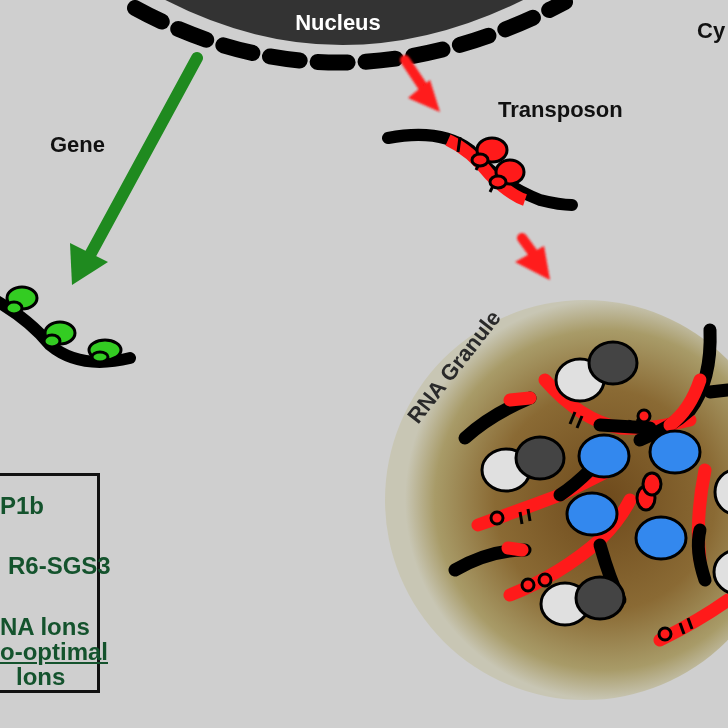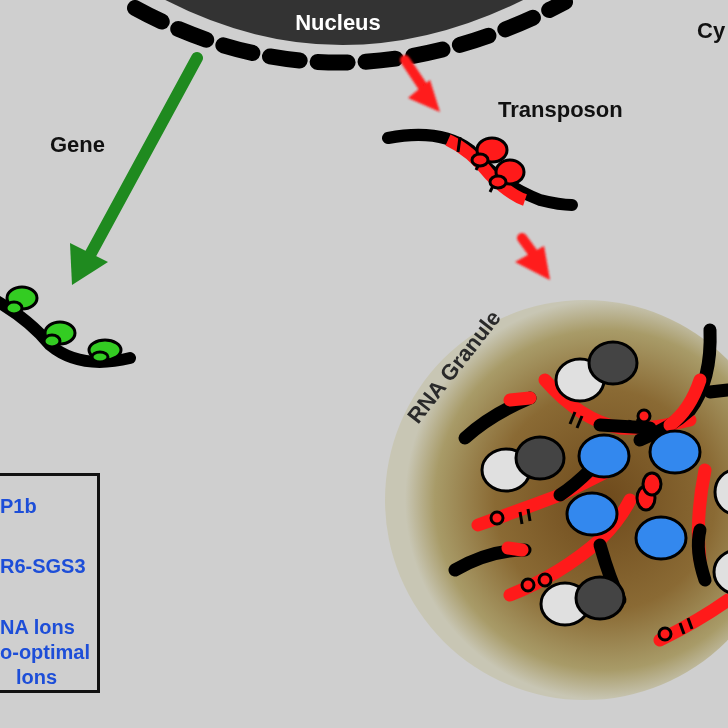--- a/index.html
+++ b/index.html
@@ -1,20 +1,20 @@
 <!DOCTYPE html>
 <html><head>
 <meta charset="utf-8">
 <style>
   html, body { margin: 0; padding: 0; }
   body { width: 728px; height: 728px; background: #cfcfcf; overflow: hidden; position: relative; font-family: "Liberation Sans", sans-serif; }
   svg.canvas { position: absolute; left: 0; top: 0; width: 728px; height: 728px; }
   .lbl { font-family: "Liberation Sans", sans-serif; font-weight: bold; }
   .legend-box { position: absolute; left: -4px; top: 473px; width: 104px; height: 220px; border: 3px solid #111; box-sizing: border-box; }
-  .legend-text { position: absolute; font-family: "Liberation Sans", sans-serif; font-weight: bold; font-size: 20px; color: #1d4ed8; line-height: 22px; white-space: nowrap; }
+  .legend-text { position: absolute; font-family: "Liberation Sans", sans-serif; font-weight: bold; font-size: 24px; color: #14532d; line-height: 22px; white-space: nowrap; }
 </style>
 </head>
 <body>
 
 <svg class="canvas" viewBox="0 0 728 728">
   <defs>
     <radialGradient id="granGrad" cx="0.55" cy="0.5" r="0.5">
       <stop offset="0%" stop-color="#6e4a1c"></stop>
       <stop offset="55%" stop-color="#8a6a34"></stop>
       <stop offset="85%" stop-color="#a89b68"></stop>
@@ -135,16 +135,16 @@
       <ellipse cx="565" cy="604" rx="24" ry="21" fill="#e0e0e0"></ellipse>
       <ellipse cx="600" cy="598" rx="24" ry="21" fill="#444"></ellipse>
       <ellipse cx="735" cy="492" rx="20" ry="22" fill="#e0e0e0"></ellipse>
       <ellipse cx="738" cy="572" rx="24" ry="22" fill="#e0e0e0"></ellipse>
     </g>
   </g>
 </svg>
 
 <div class="legend-box"></div>
 <div class="legend-text" style="left:0px; top:495px;">P1b</div>
-<div class="legend-text" style="left:0px; top:555px;">R6-SGS3</div>
+<div class="legend-text" style="left:0px; top:555px;padding-left:8px;">R6-SGS3</div>
 <div class="legend-text" style="left:0px; top:616px;">NA lons</div>
-<div class="legend-text" style="left:0px; top:641px;">o-optimal</div>
+<div class="legend-text" style="left:0px; top:641px;text-decoration:underline;">o-optimal</div>
 <div class="legend-text" style="left:0px; top:666px;margin-left:16px;">lons</div>
 
 </body></html>

